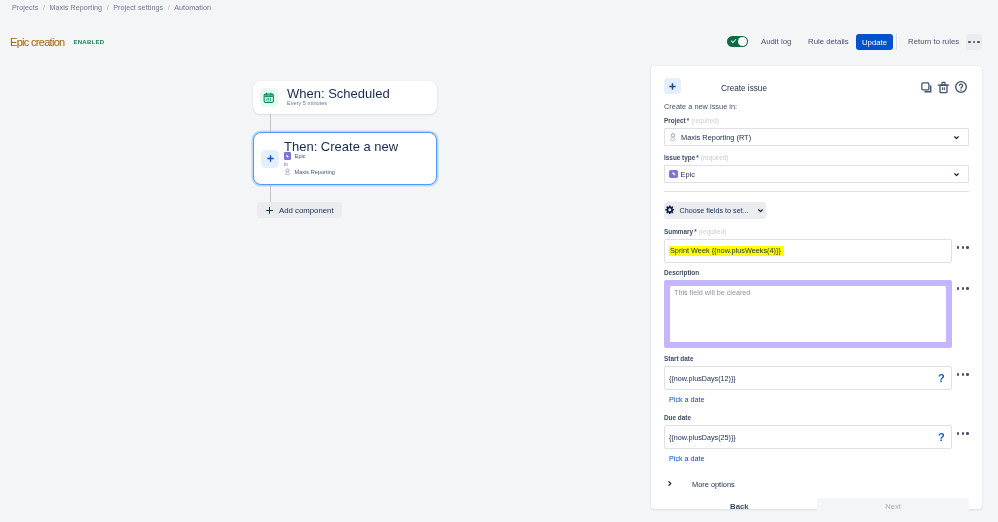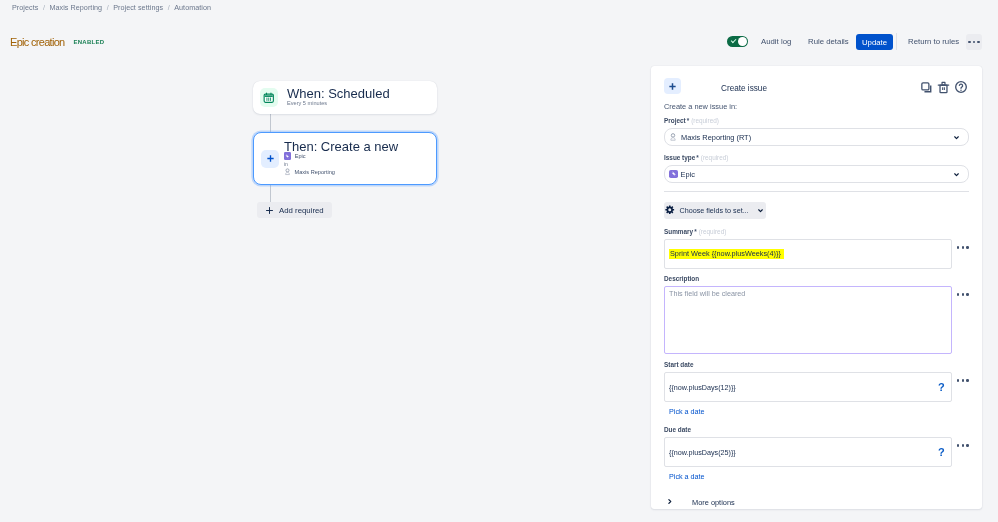--- a/index.html
+++ b/index.html
@@ -79,37 +79,37 @@
   .phead-title { font-size:8.2px; color:#172b4d; margin-left:4px; line-height:11px; }
   .phead-actions { margin-left:auto; display:flex; align-items:center; gap:4px; }
   .hicon { display:flex; align-items:center; justify-content:center; cursor:pointer; }
 
   .panel-body { padding:0 13px; }
   .lead { font-size:7.4px; color:#42526e; margin:8px 0 0 0; line-height:10px; }
   .flabel { font-size:6.4px; font-weight:700; color:#3b4a63; margin:6px 0 3px 0; display:flex; gap:1px; align-items:baseline;
             letter-spacing:0px; height:7px; line-height:6px; }
   .flabel .star { font-weight:700; color:#42526e; }
   .flabel .req { font-weight:400; color:#c8ced8; font-size:6.4px; margin-left:1px; }
-  .select { height:18px; border:1px solid #dfe1e6; border-radius:8px; background:#fff; display:flex; align-items:center;
+  .select { height:18px; border:1px solid #dfe1e6; border-radius:1px; background:#fff; display:flex; align-items:center;
             padding:0 7px 0 4px; font-size:7.4px; color:#172b4d; position:relative; cursor:pointer; }
   .select .chev { margin-left:auto; display:flex; }
   .select .proj-av2 { display:flex; align-items:center; justify-content:center; flex:0 0 auto; margin-right:4px; }
   .select .epic-sq2 { display:flex; align-items:center; justify-content:center; flex:0 0 auto; margin-right:3px; }
   .epic-sq2 { width:8.5px; height:8.5px; border-radius:1.8px; background:#8270db; }
   .hr { height:1px; background:#dfe1e6; margin:8px 0 0 0; }
   .chooser { display:inline-flex; align-items:center; gap:5px; background:#ebecf0; border-radius:3px; padding:0 1px; height:17px;
              font-size:7.2px; color:#172b4d; cursor:pointer; margin-top:10px; }
   .chooser .chev2 { display:flex; margin-left:2px; }
   .row { display:flex; align-items:flex-start; gap:5px; }
-  .input { flex:1; height:30px; border:1px solid #dfe1e6; border-radius:2px; background:#fff; display:flex; align-items:center;
+  .input { flex:1; height:24px; border:1px solid #dfe1e6; border-radius:2px; background:#fff; display:flex; align-items:center;
            padding:0 5px 0 4px; font-size:7.2px; color:#172b4d; }
   .smart { background:#ffff00; padding:1px 3px 1px 1px; line-height:8px; font-size:7.3px; }
   .dots { display:flex; align-items:center; gap:2.2px; padding-top:7px; cursor:pointer; }
   .dots i { width:2.6px; height:2.6px; border-radius:50%; background:#42526e; display:block; }
-  .textarea { flex:1; height:68px; border:1px solid #c4b5fd; border-radius:2px; background:#fff; padding:2px 4px;
+  .textarea { flex:1; height:68px; border:6px solid #c4b5fd; border-radius:2px; background:#fff; padding:2px 4px;
               font-size:7.2px; color:#8993a4; line-height:10px; }
   .pick { font-size:7.2px; color:#0052cc; margin:5px 0 0 5px; cursor:pointer; line-height:9px; }
   .qmark { font-size:11px; font-weight:700; color:#0c5dc7; margin-left:auto; cursor:pointer; line-height:11px; padding-right:1px; }
   .more-options { display:flex; align-items:center; gap:19px; font-size:7.4px; color:#172b4d; cursor:pointer; margin-top:17px; margin-left:2px; }
   .mtb { margin-top:9px; }
   .g-desc { margin-top:7px; }
   .g-start { margin-top:8px; }
   .g-due { margin-top:11px; }
   .mt2 { margin-top:10px; }
 
@@ -199,21 +199,21 @@
           </span>
           <span class="node-sub2">Maxis Reporting</span>
         </div>
       </div>
     </div>
 
     <div class="add-component">
       <svg width="9" height="9" viewBox="0 0 24 24">
           <path d="M12 4 L12 20 M4 12 L20 12" stroke="#172b4d" stroke-width="2.6" stroke-linecap="round"></path>
         </svg>
-      <span>Add required</span>
+      <span>Add component</span>
     </div>
   </div>
 
   <div class="panel">
     <div class="panel-head">
       <div class="phead-icon">
         <svg width="9" height="9" viewBox="0 0 24 24">
             <path d="M12 3.6 L12 20.4 M3.6 12 L20.4 12" stroke="#1d4c8f" stroke-width="4" stroke-linecap="butt"></path>
           </svg>
       </div>

